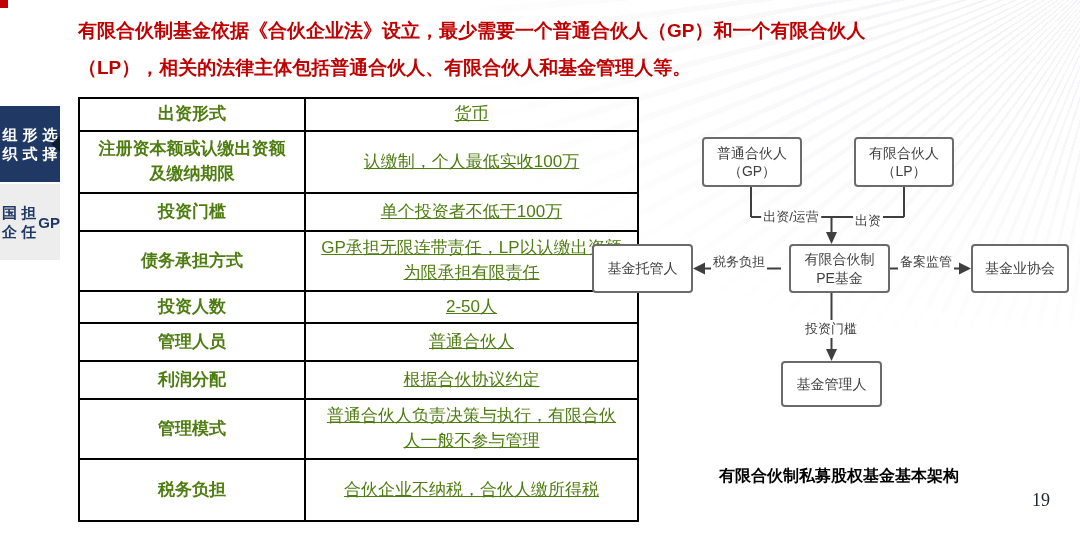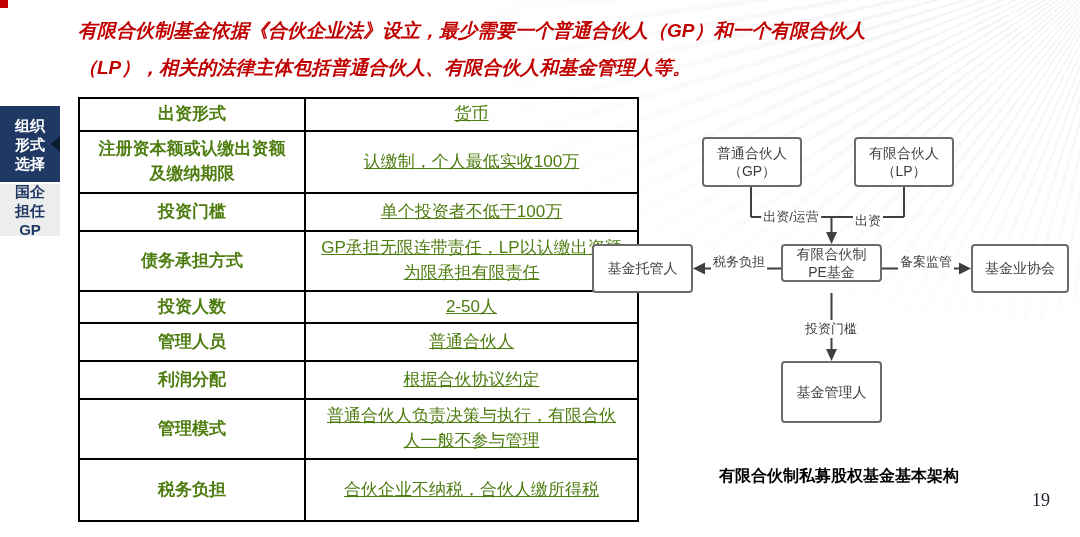--- a/index.html
+++ b/index.html
@@ -15,31 +15,31 @@
       #ffffff 0deg 1.6deg,#f0f0f3 1.6deg 2.3deg);
     -webkit-mask-image:radial-gradient(ellipse at 100% 0%,rgba(0,0,0,.85),transparent 78%);
     mask-image:radial-gradient(ellipse at 100% 0%,rgba(0,0,0,.85),transparent 78%);
   }
   .corner-mark{
     position:absolute;left:0;top:0;width:8px;height:8px;background:#c00000;z-index:2;
   }
   
   .title{
     position:absolute;left:78px;top:12px;width:900px;z-index:2;
-    color:#c00000;font-weight:bold;font-size:19px;line-height:37px;font-style:italic;
+    color:#c00000;font-weight:bold;font-size:19px;line-height:37px;
   }
   
   .side-tab{
     position:absolute;left:0;width:60px;z-index:2;
-    display:flex;flex-direction:column;align-items:center;justify-content:center;
+    display:flex;flex-direction:row;align-items:center;justify-content:center;
     font-weight:bold;font-size:15px;line-height:19px;text-align:center;
     cursor:pointer;
   }
   .side-tab.active{top:106px;height:76px;background:#1f3864;color:#ffffff;}
-  .side-tab.inactive{top:184px;height:52px;background:#ededed;color:#1f3864;}
+  .side-tab.inactive{top:184px;height:76px;background:#ededed;color:#1f3864;}
   .tab-notch{
     position:absolute;right:0;top:50%;margin-top:-8px;width:0;height:0;
     border-top:8px solid transparent;border-bottom:8px solid transparent;
     border-right:9px solid #101c33;
   }
   
   .info-table{
     position:absolute;left:78px;top:97px;z-index:2;
     border-collapse:collapse;table-layout:fixed;width:497px;
   }
@@ -158,28 +158,28 @@
     <span>普通合伙人</span>
     <span>（GP）</span>
   </div>
   <div class="dbox" style="left:274px;top:27px;width:100px;height:50px">
     <span>有限合伙人</span>
     <span>（LP）</span>
   </div>
   <div class="dbox" style="left:12px;top:134px;width:101px;height:49px">
     <span>基金托管人</span>
   </div>
-  <div class="dbox" style="left:201px;top:134px;width:101px;height:38px">
+  <div class="dbox" style="left:209px;top:134px;width:101px;height:49px">
     <span>有限合伙制</span>
     <span>PE基金</span>
   </div>
   <div class="dbox" style="left:391px;top:134px;width:98px;height:49px">
     <span>基金业协会</span>
   </div>
-  <div class="dbox" style="left:201px;top:251px;width:101px;height:62px">
+  <div class="dbox" style="left:201px;top:251px;width:101px;height:46px">
     <span>基金管理人</span>
   </div>
 
   <span class="dlabel" style="left:211px;top:107px">出资/运营</span>
   <span class="dlabel" style="left:288px;top:111px">出资</span>
   <span class="dlabel" style="left:159px;top:152px">税务负担</span>
   <span class="dlabel" style="left:346px;top:152px">备案监管</span>
   <span class="dlabel" style="left:251px;top:219px">投资门槛</span>
 </div>
 

